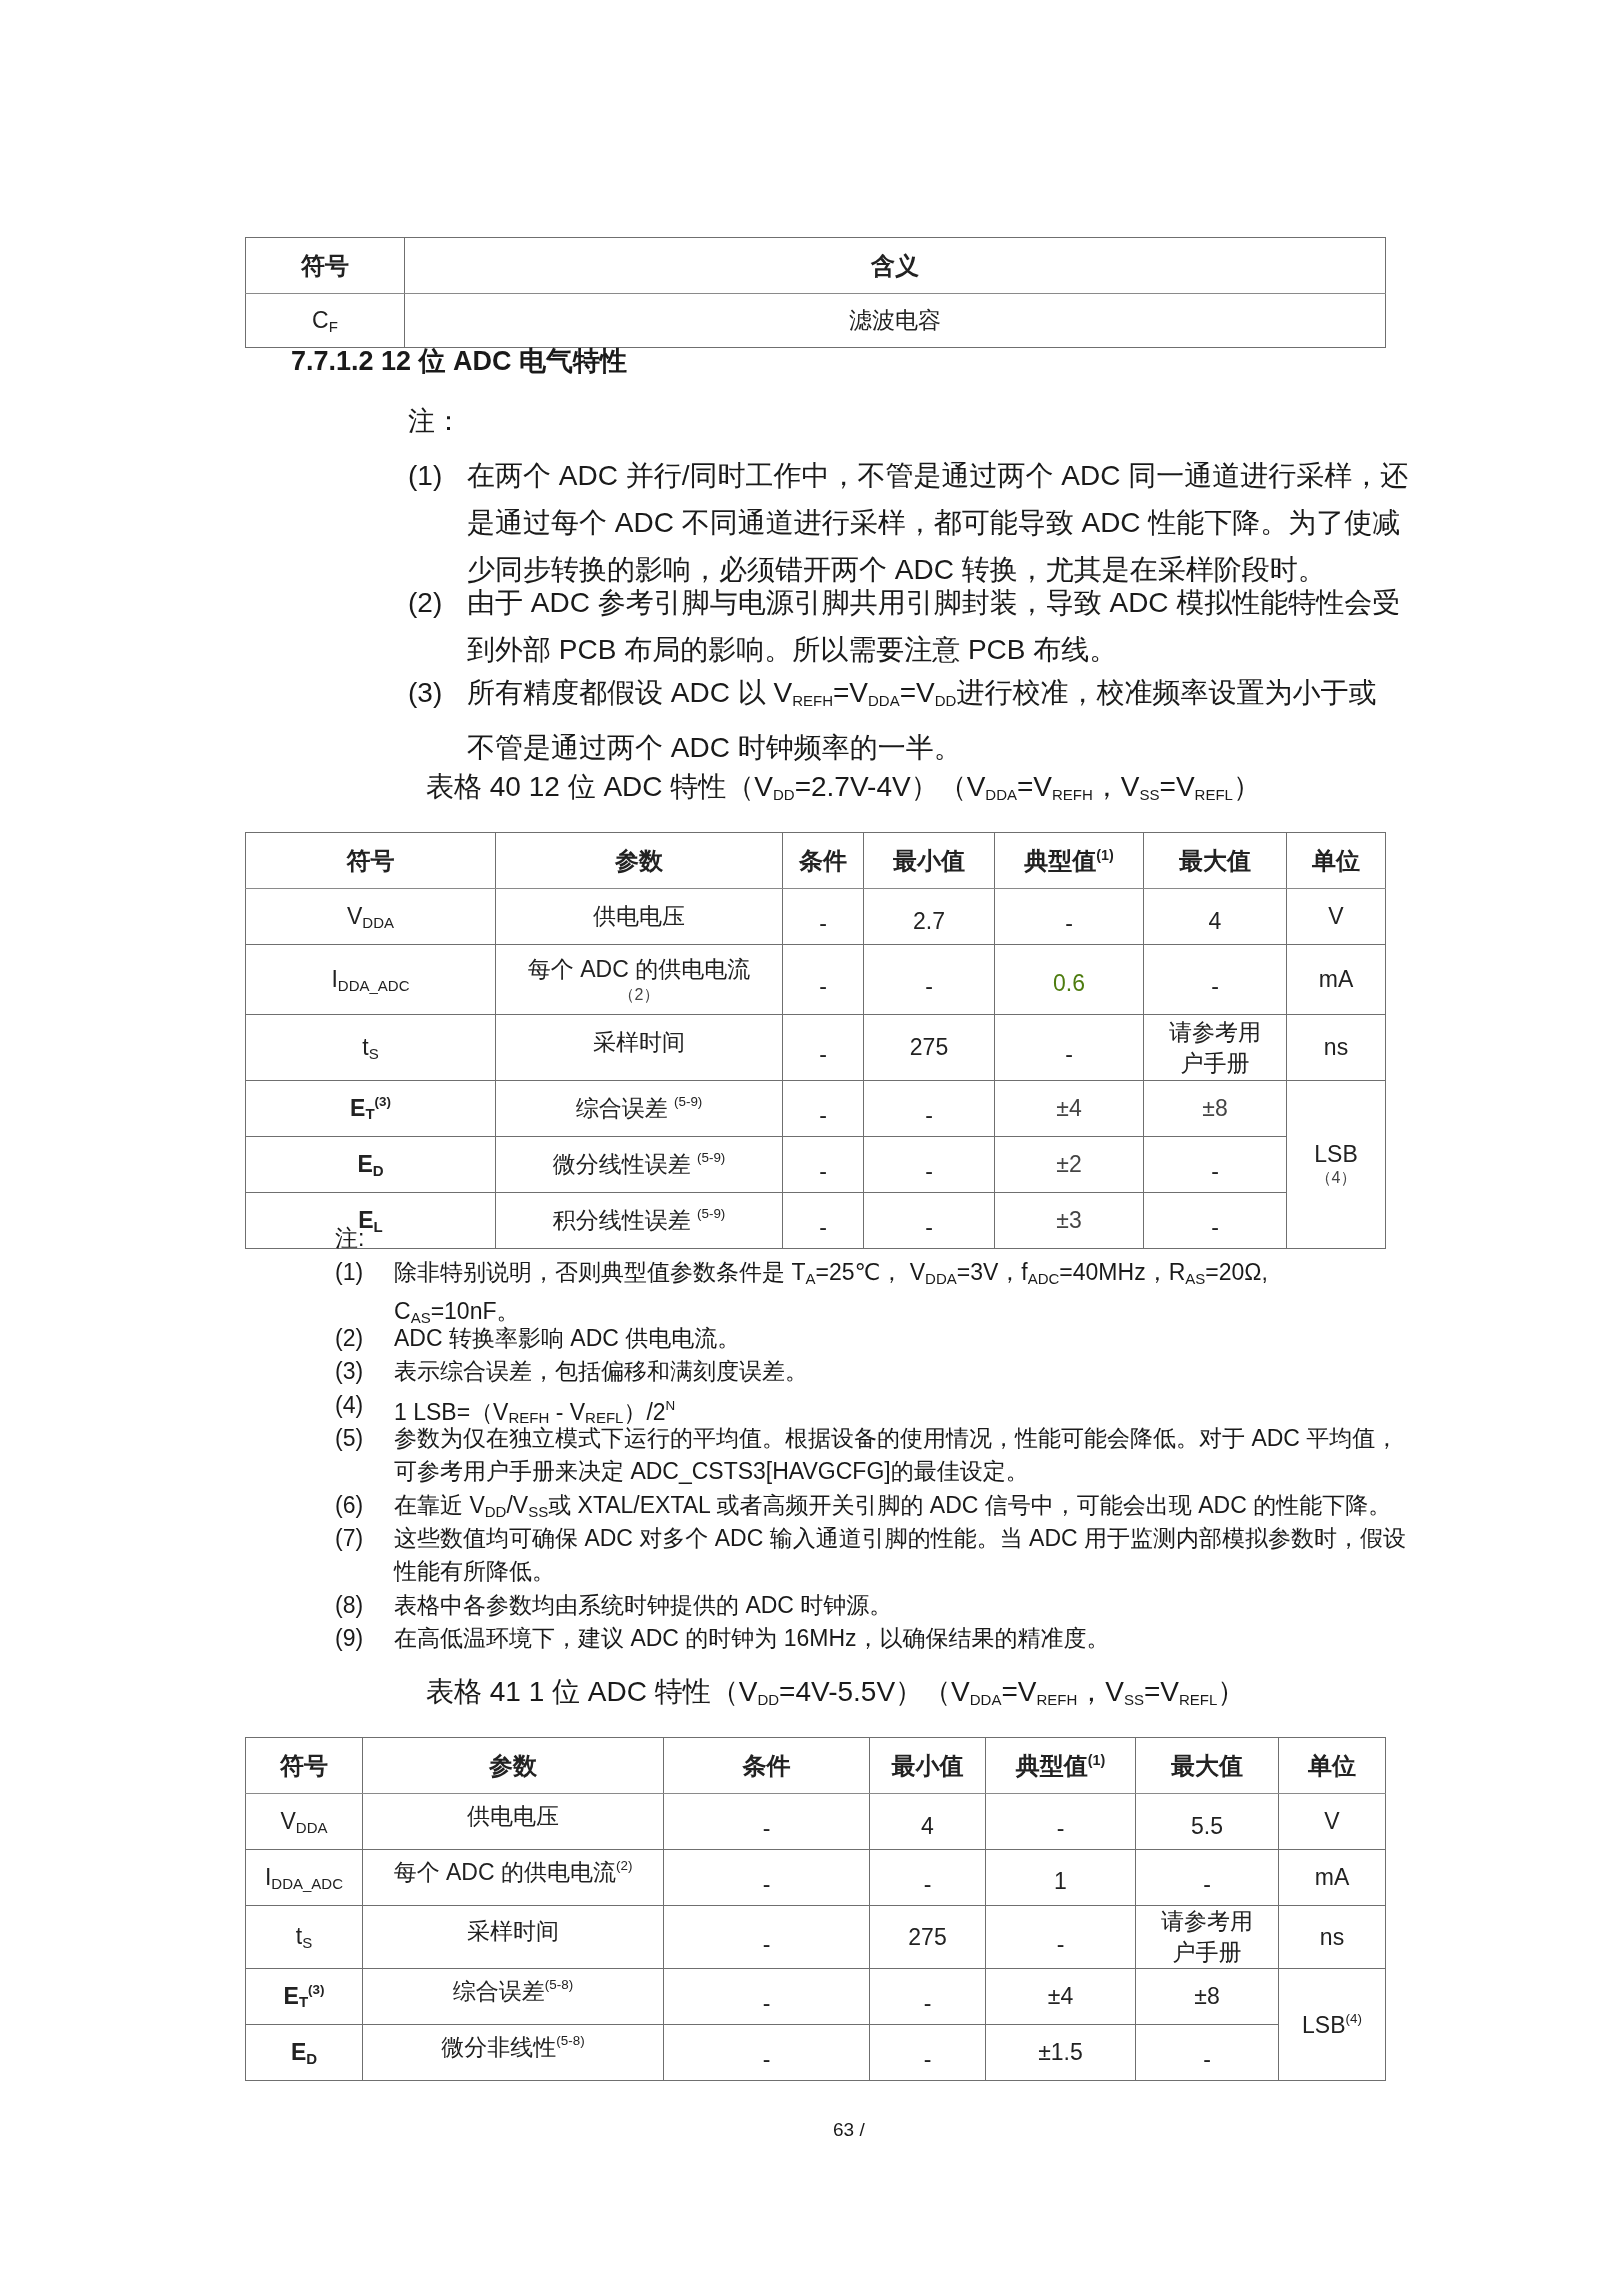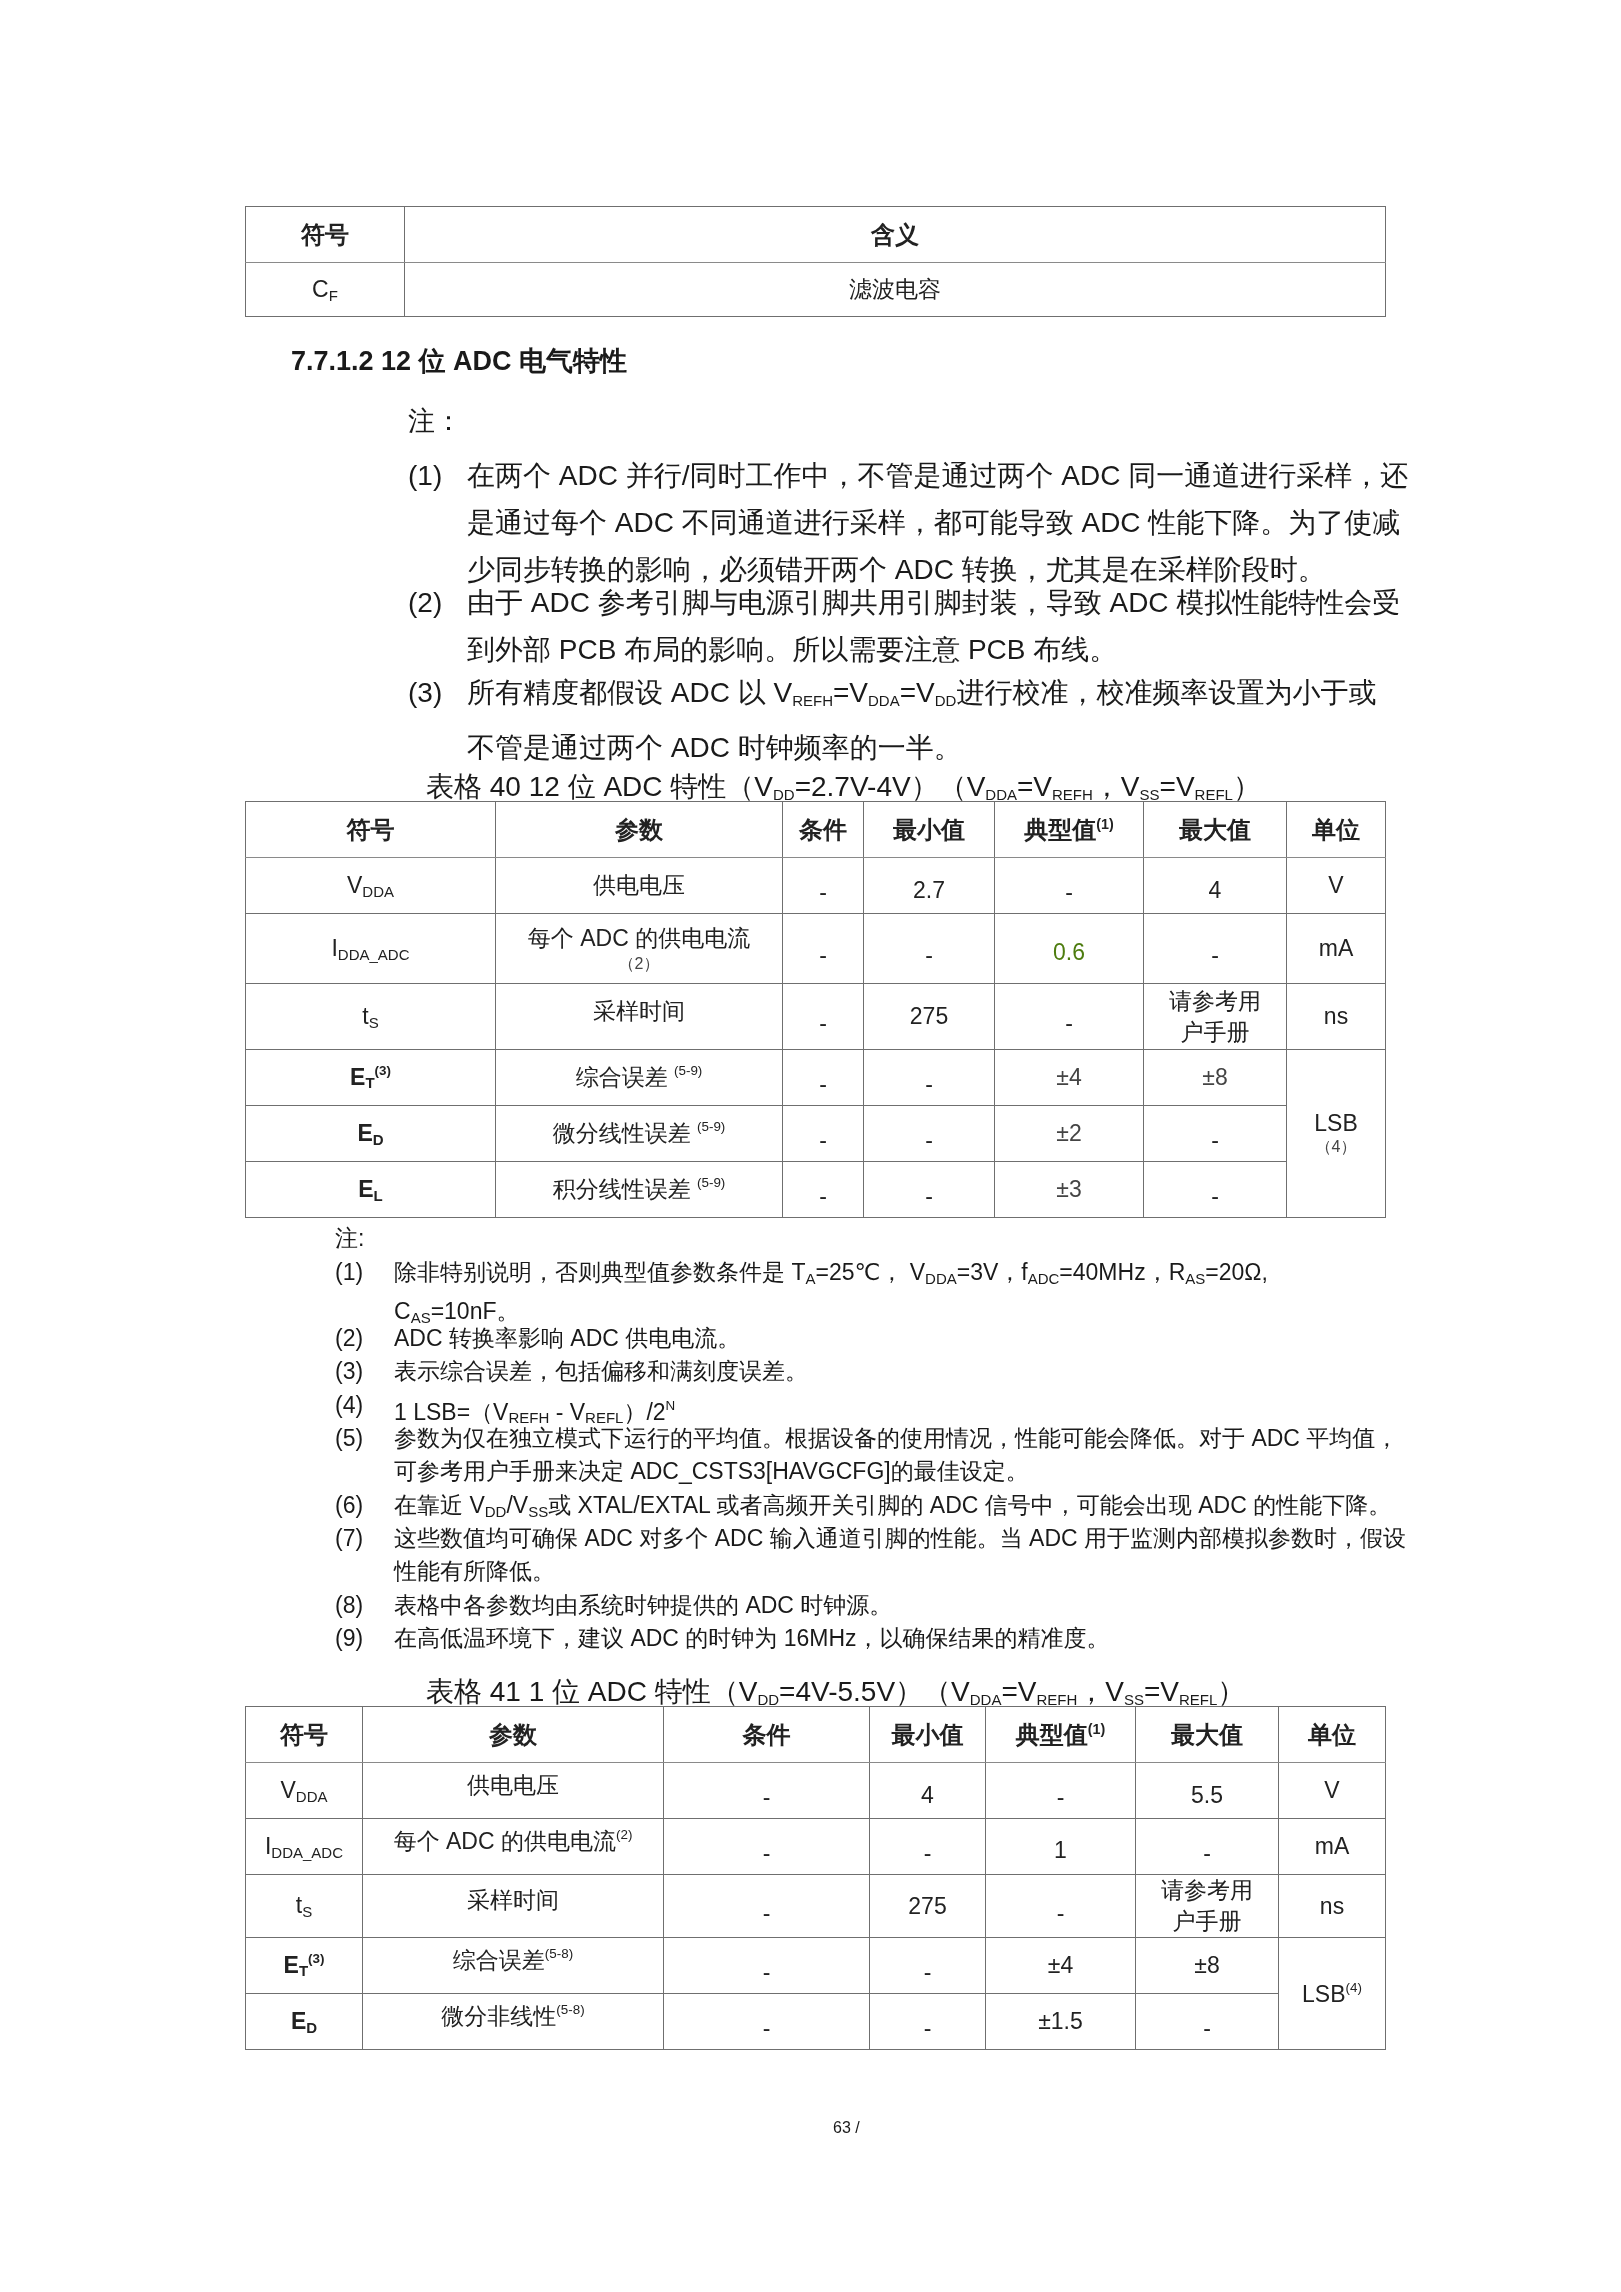--- a/index.html
+++ b/index.html
@@ -4,21 +4,21 @@
 <style>
   html, body { margin: 0; padding: 0; background: #ffffff; }
   body {
     width: 1621px; height: 2293px; position: relative; overflow: hidden;
     font-family: "Liberation Sans", "DejaVu Sans", sans-serif;
     color: #1a1a1a;
   }
   .abs { position: absolute; margin-left: 45px; }
   table.doc {
     position: absolute; border-collapse: collapse; table-layout: fixed;
-    border-top: 1.8px solid #8a8a8a; border-bottom: 1.8px solid #8a8a8a;
+    border-top: 1.8px solid #8a8a8a; border-bottom: 1.8px solid #8a8a8a; margin-top: 31px;
   }
   table.doc td, table.doc th {
     border: 0.9px solid #6f6f6f; text-align: center; vertical-align: middle;
     padding: 0; font-size: 23px; font-weight: normal; color: #222;
   }
   table.doc th { font-weight: bold; font-size: 24px; }
   table.doc tr.hdr th { border-bottom: 1.8px solid #8a8a8a; }
   table.doc tr.r td { border-top: 1.8px solid #9a9a9a; }
   .sub { font-size: 15px; vertical-align: -3.6px; }
   .sup { font-size: 13.4px; vertical-align: 9.9px; }
@@ -28,21 +28,21 @@
   .small { font-size: 16px; color: #444; }
   .heading { font-size: 27px; font-weight: bold; left: 246px; top: 343px; }
   .note-label { font-size: 27px; }
   .para { font-size: 28px; line-height: 47px; }
   .para .num { position: absolute; left: 0; top: 0; }
   .para .txt { position: absolute; left: 59px; top: 0; width: 994px; }
   .caption { font-size: 28px; }
   .fn { font-size: 23px; line-height: 33px; }
   .fn .num { position: absolute; left: 0; }
   .fn .txt { position: absolute; left: 59px; width: 1111px; }
-  .page-num { font-size: 16px; left: 788px; top: 2119px; }
+  .page-num { font-size: 19px; left: 788px; top: 2119px; }
 </style>
 </head>
 <body>
 
 <table class="doc" style="left:245px; top:206px; width:1141px;">
   <colgroup>
       <col style="width:159px">
       <col>
     </colgroup>
   <tbody>

